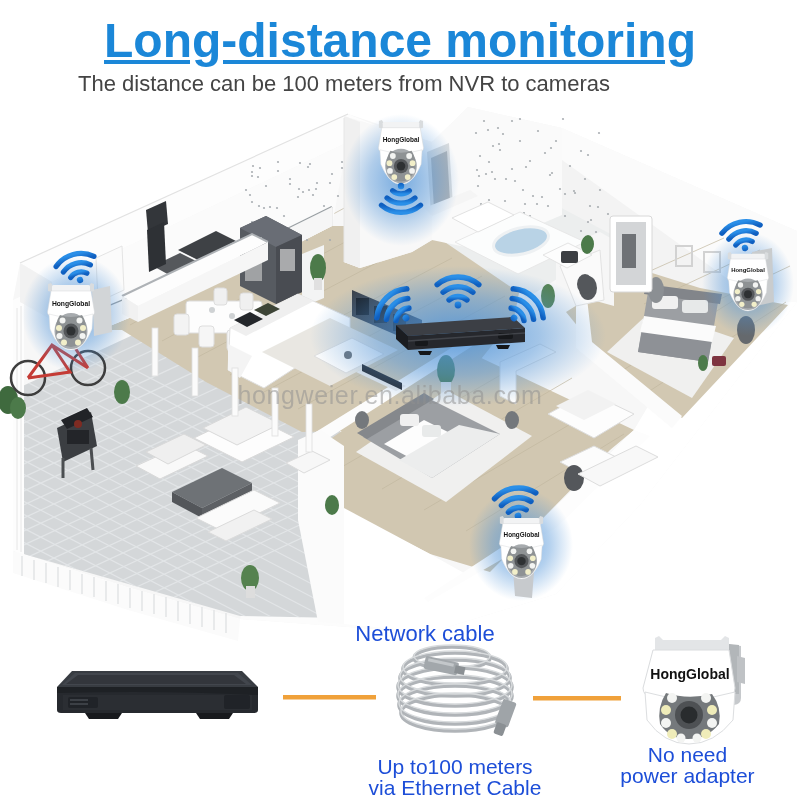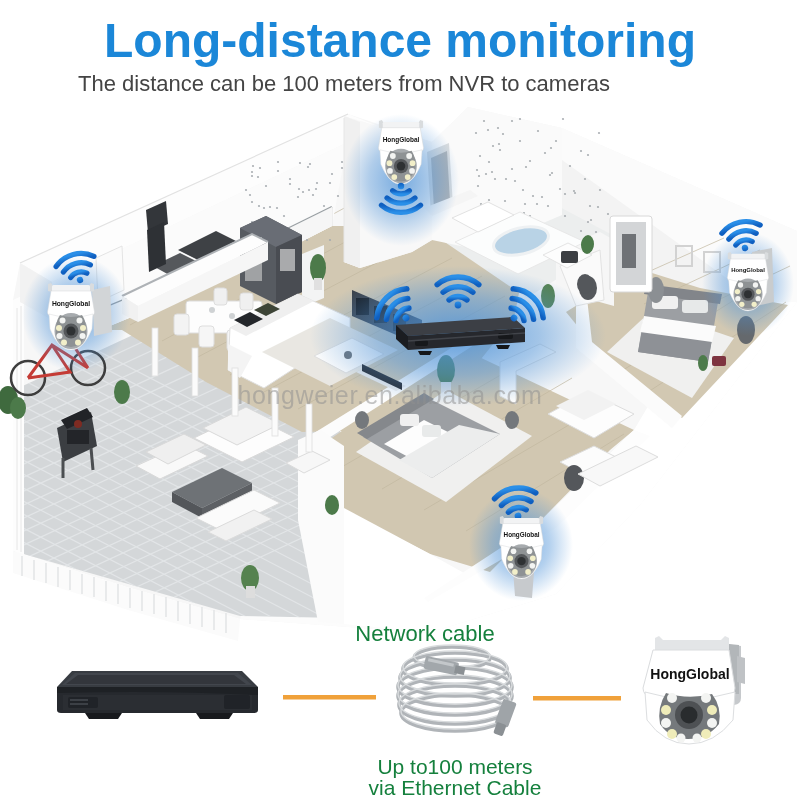--- a/index.html
+++ b/index.html
@@ -1,24 +1,24 @@
 <!DOCTYPE html>
 <html><head>
 <meta charset="utf-8">
 <style>
   html,body{margin:0;padding:0;background:#fff;}
   #page{position:relative;width:800px;height:800px;background:#fff;overflow:hidden;
         font-family:"Liberation Sans", sans-serif;}
   .title{position:absolute;left:0;top:13px;width:800px;text-align:center;
-         font-size:48px;font-weight:bold;color:#1b87d8;}
+         font-size:48px;font-weight:bold;color:#1b87d8;text-decoration:underline;}
   .subtitle{position:absolute;left:0;top:71px;width:688px;text-align:center;
          font-size:22px;color:#444;}
   .wm{position:absolute;left:-10px;top:381px;width:800px;text-align:center;
       font-size:25px;color:#909090;opacity:0.52;letter-spacing:0.6px;}
-  .lbl{position:absolute;text-align:center;color:#15803d;font-size:21px;line-height:20.5px;}
+  .lbl{position:absolute;text-align:center;color:#1d4ed8;font-size:21px;line-height:20.5px;}
 </style>
 </head>
 <body>
 <div id="page">
   <div class="title">Long-distance monitoring</div>
   <div class="subtitle">The distance can be 100 meters from NVR to cameras</div>
   <svg id="house" width="800" height="800" viewBox="0 0 800 800" style="position:absolute;left:0;top:0;">
   <defs>
     <radialGradient id="halo" cx="50%" cy="50%" r="50%">
       <stop offset="0%" stop-color="#4f93d8" stop-opacity="0.9"></stop>
@@ -561,13 +561,14 @@
       <circle cx="31" cy="98" r="5" fill="#efecb9"></circle>
       <circle cx="65" cy="98" r="5" fill="#efecb9"></circle>
       <circle cx="40" cy="102" r="4.5" fill="#f3f4f2"></circle>
       <circle cx="56" cy="102" r="4.5" fill="#f3f4f2"></circle>
     </g>
   </g>
   </svg>
   <div class="wm">hongweier.en.alibaba.com</div>
   <div class="lbl" style="left:330px;top:624px;width:190px;font-size:22px;">Network cable</div>
   <div class="lbl" style="left:330px;top:745px;width:250px;margin-top:12px;">Up to100 meters<br>via Ethernet Cable</div>
+  <div class="lbl" style="left:595px;top:745px;width:185px;">No need<br>power adapter</div>
 </div>
 
 </body></html>

